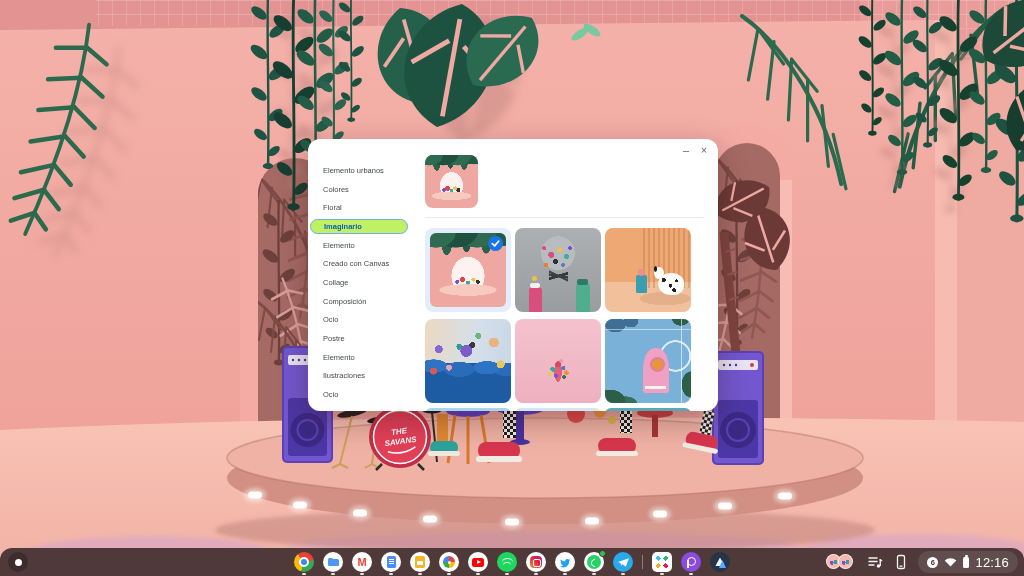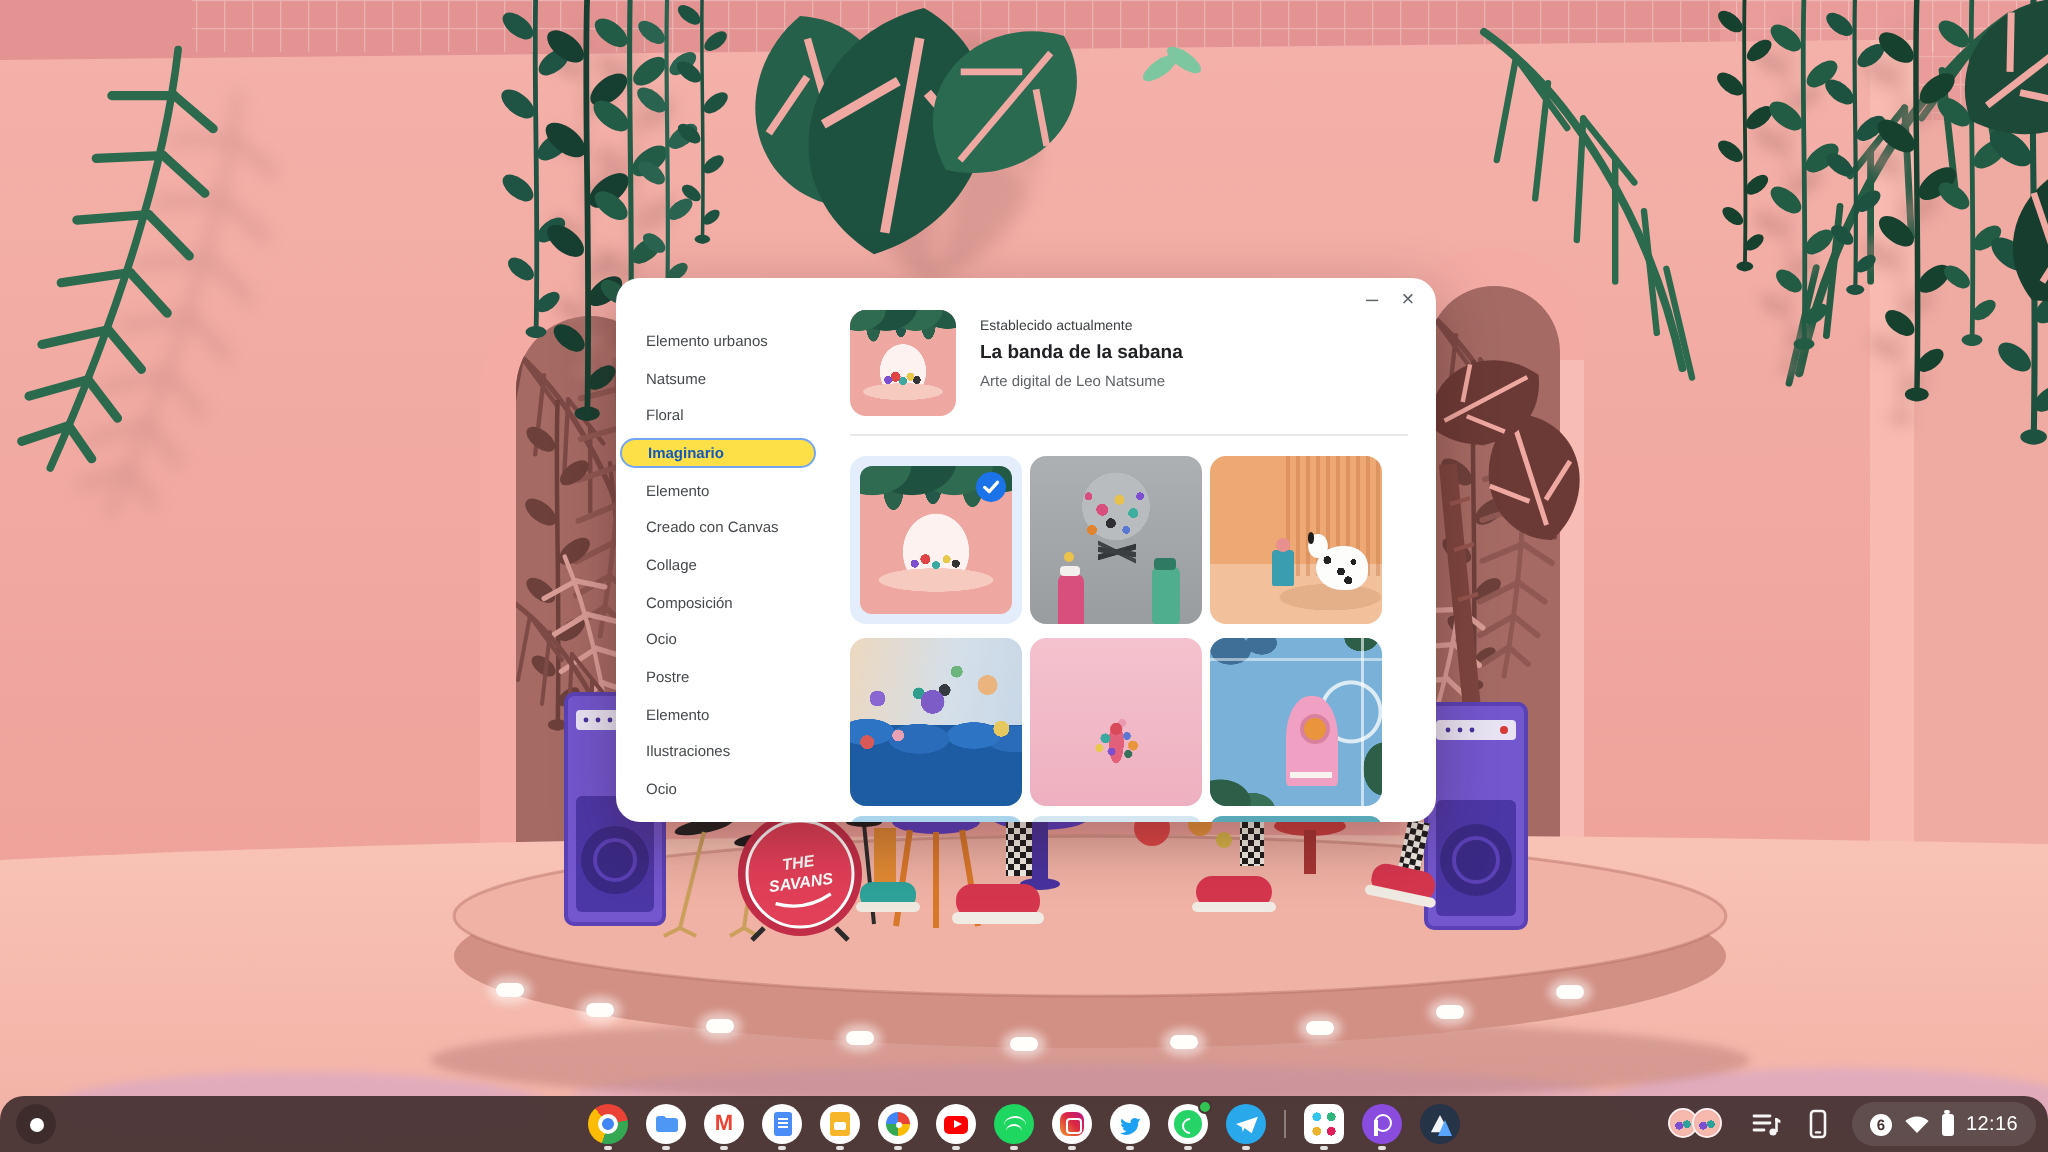--- a/index.html
+++ b/index.html
@@ -6,21 +6,21 @@
   .screen{position:relative;width:1024px;height:576px;overflow:hidden;font-family:"Liberation Sans",sans-serif;background:#f0aba4;}
   .screen *{box-sizing:border-box;}
   svg.wallpaper{position:absolute;inset:0;pointer-events:none;}
 
   
   .dialog{position:absolute;left:308px;top:139px;width:410px;height:272px;background:#fff;border-radius:12px;box-shadow:0 10px 30px rgba(60,20,20,.35);overflow:hidden;}
   .win-controls{position:absolute;top:3px;right:6px;display:flex;gap:2px;z-index:5;}
   .wc{width:16px;height:16px;border:none;background:none;color:#5f6368;font-size:11px;line-height:16px;padding:0;cursor:pointer;font-family:"Liberation Sans",sans-serif;}
   .sidebar{position:absolute;left:0;top:22px;width:114px;}
   .nav-item{height:18.7px;display:flex;align-items:center;padding-left:15px;font-size:7.5px;color:#45494d;cursor:pointer;white-space:nowrap;}
-  .nav-item.selected{height:15.5px;margin:1.6px 0 1.6px 2px;width:98px;padding-left:13px;background:#fde047;border:1px solid #74a5f2;border-radius:9px;color:#1459b8;font-weight:bold;}
+  .nav-item.selected{height:15.5px;margin:1.6px 0 1.6px 2px;width:98px;padding-left:13px;background:#bef264;border:1px solid #74a5f2;border-radius:9px;color:#1459b8;font-weight:bold;}
   .current{position:absolute;left:117px;top:16px;display:flex;}
   .thumb{position:relative;width:53px;height:53px;border-radius:8px;overflow:hidden;flex:0 0 auto;}
   .cur-meta{margin-left:12px;padding-top:5px;}
   .cur-label{font-size:7px;color:#3c4043;}
   .cur-title{font-size:9.5px;font-weight:bold;color:#202124;margin-top:4px;}
   .cur-sub{font-size:7.5px;color:#5f6368;margin-top:4px;}
   .divider{position:absolute;left:117px;right:14px;top:78px;height:1px;background:#e8eaed;}
   .grid{position:absolute;left:117px;top:89px;display:grid;grid-template-columns:repeat(3,86px);grid-auto-rows:84px;gap:7px 4px;}
   .tile{position:relative;border-radius:8px;overflow:hidden;cursor:pointer;}
   .tile .scene{position:absolute;inset:0;}
@@ -178,21 +178,21 @@
   .tote i{position:absolute;top:1px;width:15px;height:15px;border-radius:50%;border:1.5px solid rgba(255,255,255,.8);
     background:radial-gradient(circle 2px at 35% 60%, #7b4fd0 98%, transparent),
     radial-gradient(circle 2px at 65% 55%, #2ea29a 98%, transparent),
     radial-gradient(#f6b9ae 60%, #e09090);}
   .tote .t1{left:0;} .tote .t2{left:12px;}
   .trayic{position:relative;width:18px;height:18px;background:none;border:none;cursor:pointer;padding:0;opacity:.95;}
   .status{display:flex;align-items:center;gap:6px;height:22px;padding:0 9px;border:none;border-radius:12px;background:rgba(255,255,255,.1);cursor:pointer;}
   .badge{width:11px;height:11px;border-radius:50%;background:#fff;color:#4a3434;font-size:7.5px;font-weight:bold;display:flex;align-items:center;justify-content:center;}
   .bat{width:6px;height:11px;background:#fff;border-radius:1.5px;position:relative;}
   .bat::before{content:"";position:absolute;top:-2px;left:1.5px;width:3px;height:2px;background:#fff;border-radius:1px;}
-  .time{color:#fff;font-size:10px;letter-spacing:.2px;}
+  .time{color:#fff;font-size:13px;letter-spacing:.2px;}
 </style>
 </head>
 <body>
 
 <div class="screen">
 
   <svg class="wallpaper" width="1024" height="576" viewBox="0 0 1024 576">
     <defs>
       <linearGradient id="wallg" x1="0" y1="0" x2="0" y2="1">
         <stop offset="0" stop-color="#f4b1a9"></stop>
@@ -463,42 +463,37 @@
   </svg>
 
   <div class="dialog">
     <div class="win-controls">
       <button class="wc">–</button>
       <button class="wc">×</button>
     </div>
 
     <nav class="sidebar">
       <div class="nav-item">Elemento urbanos</div>
-      <div class="nav-item">Natsume</div>
+      <div class="nav-item">Colores</div>
       <div class="nav-item">Floral</div>
       <div class="nav-item selected">Imaginario</div>
       <div class="nav-item">Elemento</div>
       <div class="nav-item">Creado con Canvas</div>
       <div class="nav-item">Collage</div>
       <div class="nav-item">Composición</div>
       <div class="nav-item">Ocio</div>
       <div class="nav-item">Postre</div>
       <div class="nav-item">Elemento</div>
       <div class="nav-item">Ilustraciones</div>
       <div class="nav-item">Ocio</div>
     </nav>
 
     <div class="current">
       <div class="thumb">
         <span class="scene scene-band"></span>
-      </div>
-      <div class="cur-meta">
-        <div class="cur-label">Establecido actualmente</div>
-        <div class="cur-title">La banda de la sabana</div>
-        <div class="cur-sub">Arte digital de Leo Natsume</div>
       </div>
     </div>
 
     <div class="divider"></div>
 
     <div class="grid">
       <div class="tile sel" title="savanna-band">
         <div class="scene scene-band"></div>
         <span class="check">
           <svg width="9" height="9" viewBox="0 0 10 10">

